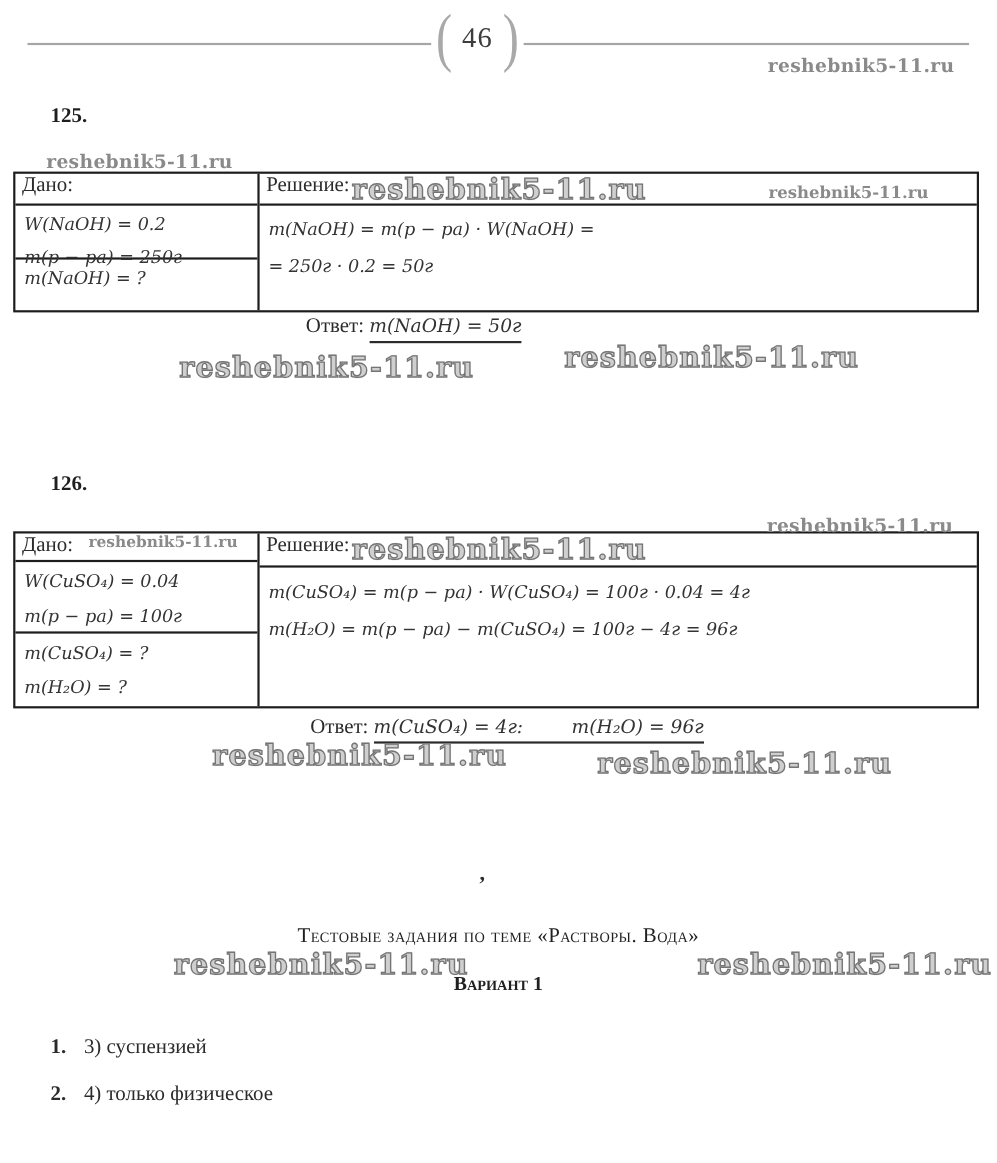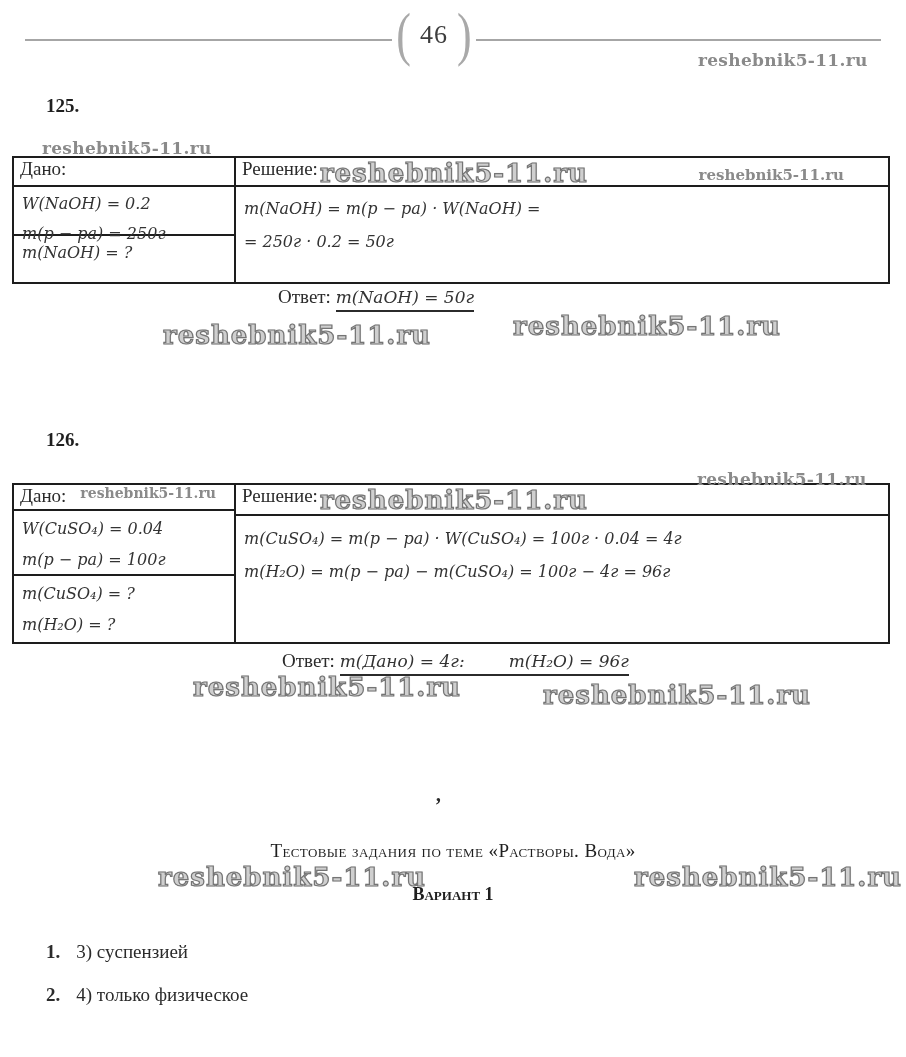--- a/index.html
+++ b/index.html
@@ -135,21 +135,21 @@
     </div>
     <div class="cell solution">
       <div class="formula">m(CuSO₄) = m(p − pa) · W(CuSO₄) = 100г · 0.04 = 4г</div>
       <div class="formula">m(H₂O) = m(p − pa) − m(CuSO₄) = 100г − 4г = 96г</div>
     </div>
   </div>
 </div>
 
 <div class="abs answer-row" style="top:650px; left:282px;">
   <span>Ответ:</span>
-  <span class="underlined"><span class="formula">m(Дано) = 4г:</span><span class="answer-gap"></span><span class="formula">m(H₂O) = 96г</span></span>
+  <span class="underlined"><span class="formula">m(CuSO₄) = 4г:</span><span class="answer-gap"></span><span class="formula">m(H₂O) = 96г</span></span>
 </div>
 
 <div class="abs wm wm-big" style="top:672px; left:193px;">reshebnik5-11.ru</div>
 <div class="abs wm wm-big" style="top:680px; left:543px;">reshebnik5-11.ru</div>
 
 <div class="abs stray-mark" style="top:783px; left:435px;">‚</div>
 
 <div class="abs center-text section-title" style="top:840px;">Тестовые задания по теме «Растворы. Вода»</div>
 <div class="abs wm wm-big" style="top:862px; left:158px;">reshebnik5-11.ru</div>
 <div class="abs wm wm-big" style="top:862px; left:634px;">reshebnik5-11.ru</div>

